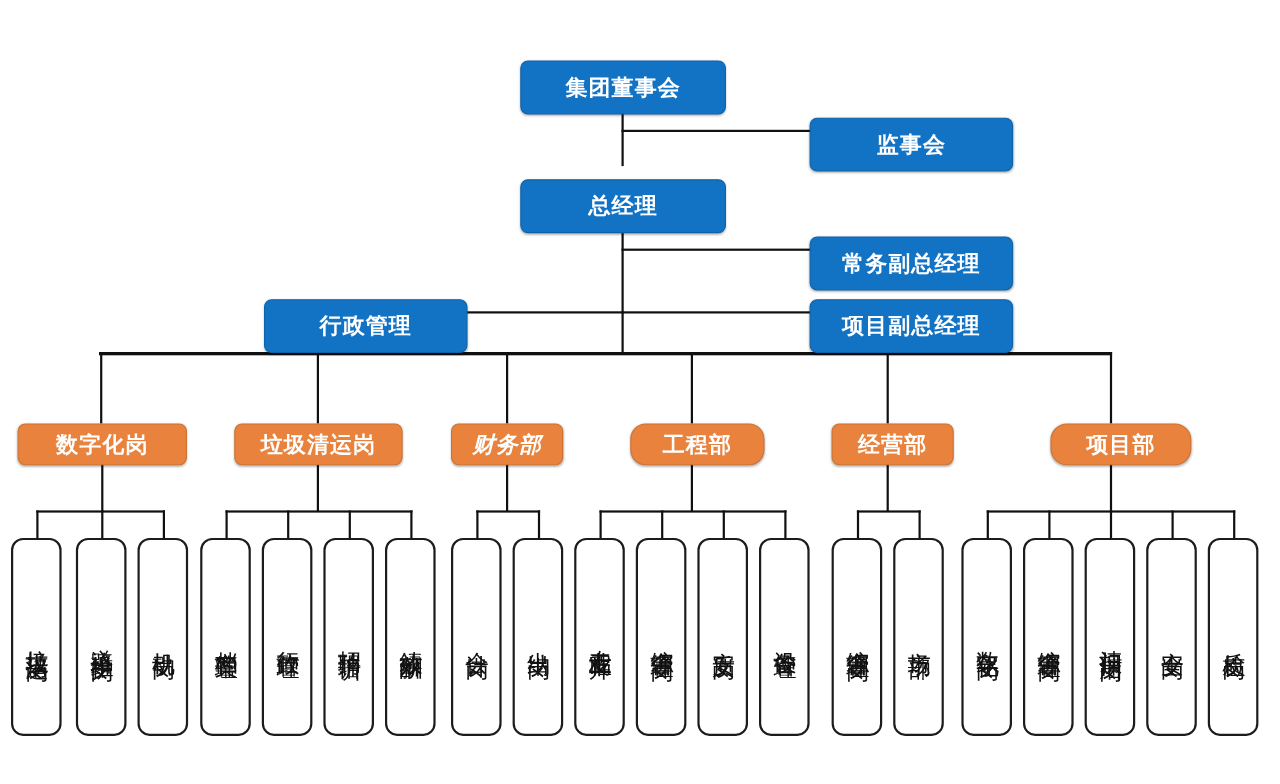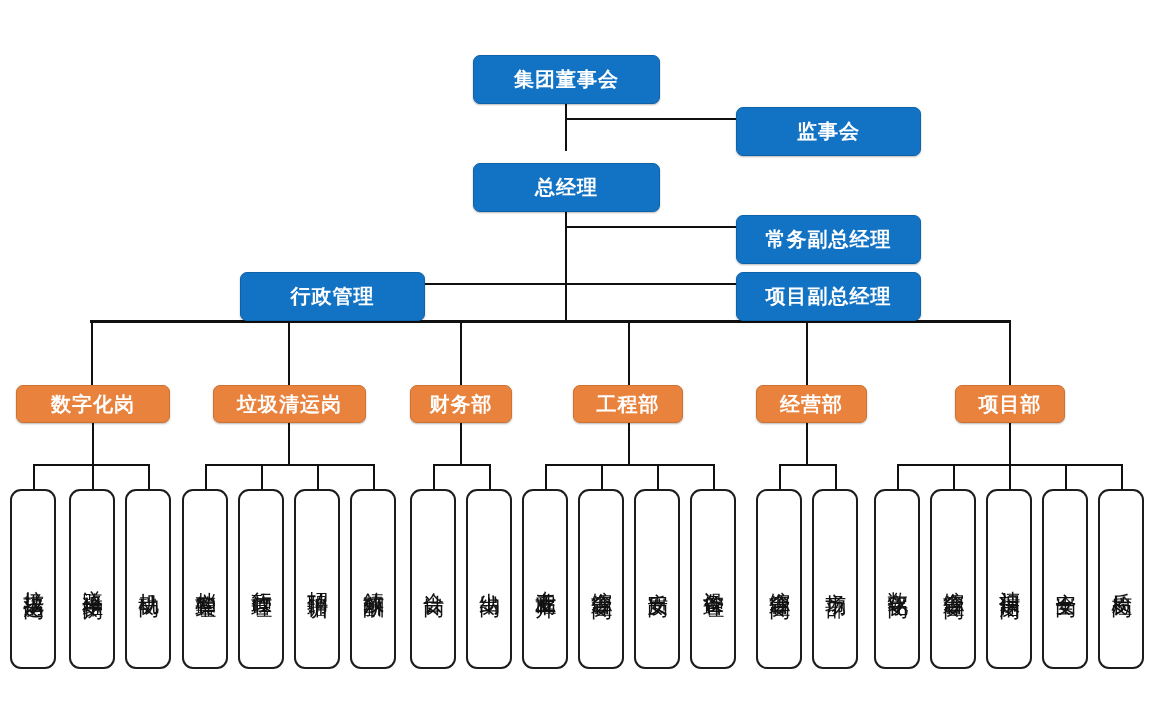--- a/index.html
+++ b/index.html
@@ -148,27 +148,27 @@
   <div class="node blue" style="left:473px; top:150px; width:187px; height:49px;">总经理</div>
 
   <div class="node blue" style="left:736px; top:259px; width:185px; height:49px;">项目副总经理</div>
 
   <div class="node blue" style="left:240px; top:259px; width:185px; height:49px;">行政管理</div>
 
   <div class="node orange" style="left:16px; top:385px; width:154px; height:38px;">数字化岗</div>
 
   <div class="node orange" style="left:213px; top:385px; width:153px; height:38px;">垃圾清运岗</div>
 
-  <div class="node orange" style="left:410px; top:385px; width:102px; height:38px;">财务部</div>
-
-  <div class="node orange" style="left:573px; top:385px; width:110px; height:38px;">工程部</div>
+  <div class="node orange" style="left:410px; top:385px; width:102px; height:38px;font-style:italic;">财务部</div>
+
+  <div class="node orange" style="left:573px; top:385px; width:122px; height:38px;border-radius:14px;">工程部</div>
 
   <div class="node orange" style="left:756px; top:385px; width:111px; height:38px;">经营部</div>
 
-  <div class="node orange" style="left:955px; top:385px; width:110px; height:38px;">项目部</div>
+  <div class="node orange" style="left:955px; top:385px; width:128px; height:38px;border-radius:15px;">项目部</div>
 
   <div class="leaf" style="left:10px; top:489px; width:46px; height:180px;">
     <span class="vtext">垃圾清运岗</span>
   </div>
   <div class="leaf" style="left:69px; top:489px; width:46px; height:180px;">
     <span class="vtext">道路维护岗</span>
   </div>
   <div class="leaf" style="left:125px; top:489px; width:46px; height:180px;">
     <span class="vtext">机动岗</span>
   </div>

